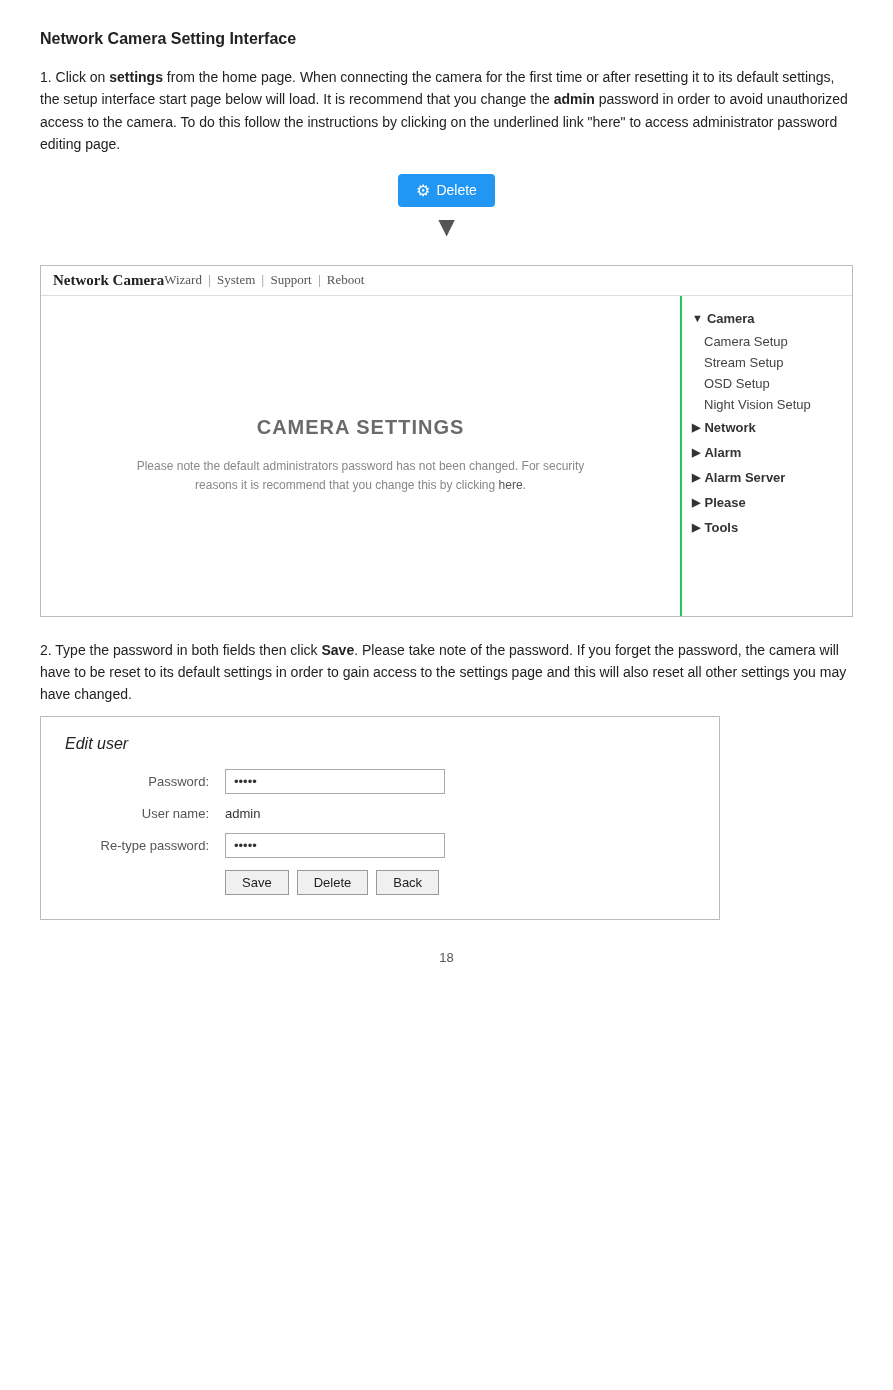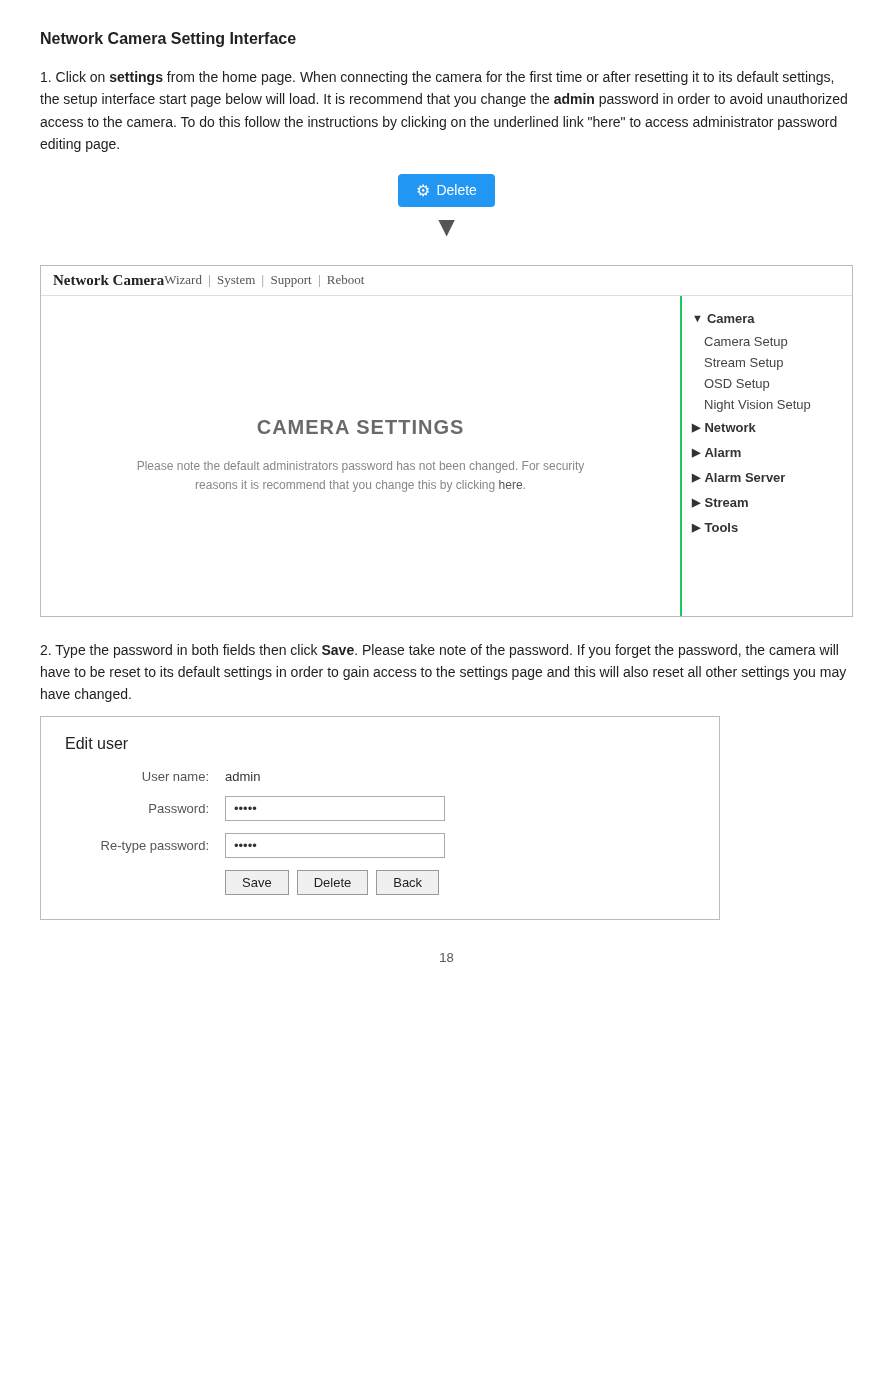--- a/index.html
+++ b/index.html
@@ -141,20 +141,21 @@
     
     .edit-user-panel {
       border: 1px solid #bbb;
       padding: 18px 24px 24px 24px;
       background: #fff;
       max-width: 680px;
       margin-bottom: 30px;
     }
     .edit-user-panel .eu-title {
       font-size: 16px;
+      font-style: italic;
       margin-bottom: 16px;
       color: #222;
     }
     .eu-row {
       display: flex;
       align-items: center;
       margin-bottom: 12px;
     }
     .eu-label {
       width: 160px;
@@ -257,46 +258,46 @@
         <span>Alarm</span>
       </div>
 
       <div class="sidebar-section-header">
         <span class="tri">▶</span>
         <span>Alarm Server</span>
       </div>
 
       <div class="sidebar-section-header">
         <span class="tri">▶</span>
-        <span>Stream</span>
+        <span>Please</span>
       </div>
 
       <div class="sidebar-section-header">
         <span class="tri">▶</span>
         <span>Tools</span>
       </div>
     </div>
   </div>
 </div>
 
 <p class="section2-text">
   2. Type the password in both fields then click <strong>Save</strong>. Please take note of the password. If you forget the password, the camera will have to be reset to its default settings in order to gain access to the settings page and this will also reset all other settings you may have changed.
 </p>
 
 <div class="edit-user-panel">
   <div class="eu-title">Edit user</div>
 
   <div class="eu-row">
+    <div class="eu-label">Password:</div>
+    <input class="eu-input" type="password" value="12345" style="">
+  </div>
+
+  <div class="eu-row">
     <div class="eu-label">User name:</div>
     <div class="eu-value">admin</div>
-  </div>
-
-  <div class="eu-row">
-    <div class="eu-label">Password:</div>
-    <input class="eu-input" type="password" value="12345" style="">
   </div>
 
   <div class="eu-row">
     <div class="eu-label">Re-type password:</div>
     <input class="eu-input" type="password" value="12345" style="">
   </div>
 
   <div class="eu-buttons">
     <button class="eu-btn">Save</button>
     <button class="eu-btn">Delete</button>

